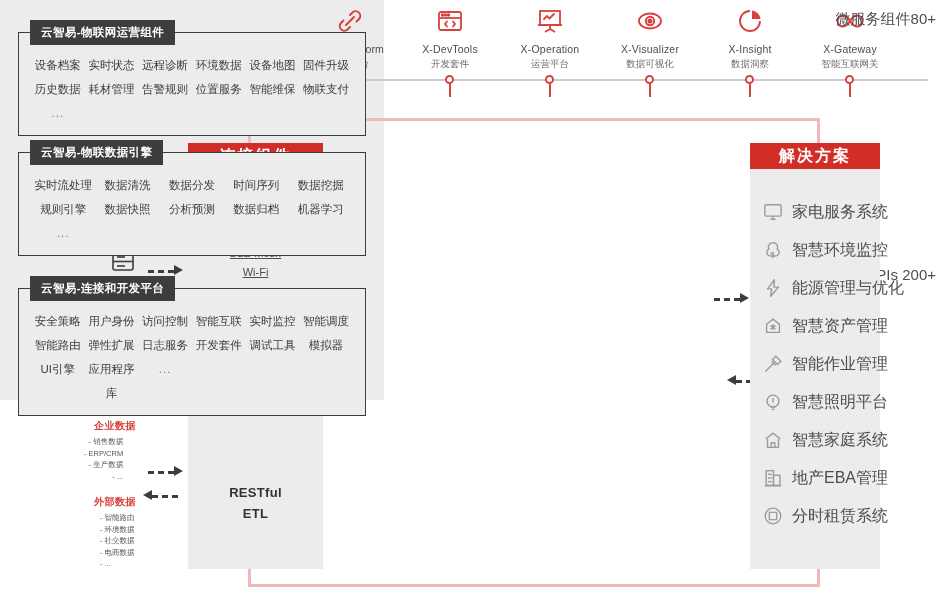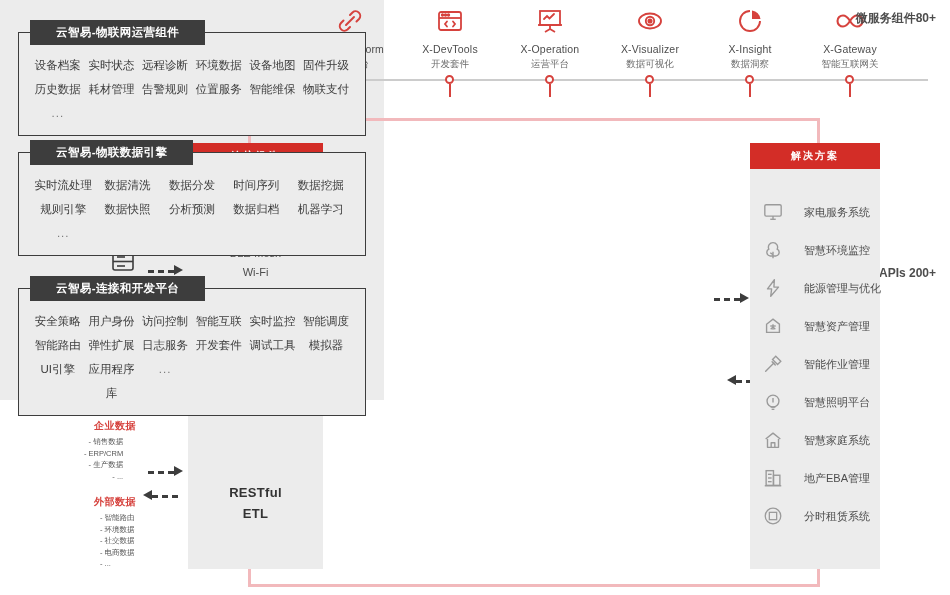--- a/index.html
+++ b/index.html
@@ -29,50 +29,50 @@
   .pin .stem { width:2px;height:13px;background:#d6423d;margin-left:3.5px; }
 
   
   .br-top { position:absolute; left:248px; top:118px; width:572px; height:26px;
     border:3px solid #f2b9bc; border-bottom:none; }
   .br-bot { position:absolute; left:248px; top:563px; width:572px; height:24px;
     border:3px solid #f2b9bc; border-top:none; }
 
   
   .col { position:absolute; }
-  .col-head { height:26px; background:#d32d27; color:#fff; font-size:10px; font-weight:bold;
+  .col-head { height:26px; background:#d32d27; color:#fff; font-size:16px; font-weight:bold;
     display:flex; align-items:center; justify-content:center; letter-spacing:2px;font-family:Liberation Serif, serif; }
   .col-body { background:#ececec; }
 
   
   #connect-col { left:188px; top:143px; width:135px; }
   #connect-col .col-body { height:400px; padding-top:56px; text-align:center; }
-  .conn-line { font-size:11px; color:#4d4d4d; line-height:19px; }
+  .conn-line { font-size:11px; color:#4d4d4d; line-height:19px;text-decoration:underline; }
   .conn-strong { font-size:13px; font-weight:bold; color:#333; line-height:21px; letter-spacing:.3px; }
   .sp1 { height:14px; } .sp2 { height:44px; } .sp3 { height:64px; }
 
   
   #mid-col { left:340px; top:148px; width:384px; height:400px; background:#ececec; }
   .mid-sec { position:absolute; left:18px; width:348px; }
-  .mid-cap { position:absolute; right:14px; font-size:12px; color:#4d4d4d;font-weight:bold; }
+  .mid-cap { position:absolute; right:14px; font-size:15px; color:#4d4d4d; }
   .sec-box { border:1.6px solid #3d3d3d; background:#ececec; padding:20px 12px 10px 12px; }
   .sec-tag { position:absolute; left:12px; top:-12px; background:#3d3d3d; color:#fff;
-    font-size:11.5px; font-weight:bold; padding:5px 26px; letter-spacing:.4px; z-index:2; }
+    font-size:11.5px; font-weight:bold; padding:5px 11px; letter-spacing:.4px; z-index:2; }
   .chip-row { display:flex; flex-wrap:wrap; }
   .chip { font-size:11.5px; color:#3d3d3d; line-height:24px; text-align:center; }
   .r6 .chip { width:16.66%; }
   .r5 .chip { width:20%; }
   .chip.dots { color:#777; letter-spacing:1px; }
 
   
   #sol-col { left:750px; top:143px; width:130px; }
   #sol-col .col-body { height:400px; padding:24px 0 0 10px; }
   .sol-item { display:flex; align-items:center; height:38px; }
   .sol-ic { width:26px; height:22px; display:flex; align-items:center; justify-content:center; color:#9a9a9a; flex:0 0 26px; }
-  .sol-tx { font-size:11px; color:#4d4d4d; margin-left:18px; white-space:nowrap; }
+  .sol-tx { font-size:16px; color:#4d4d4d; margin-left:6px; white-space:nowrap; }
 
   
   .src-title { position:absolute; font-size:10px; font-weight:bold; color:#d6423d; letter-spacing:.5px; }
   .src-list { position:absolute; font-size:7.5px; color:#555; line-height:11.5px; }
   .dev-icons { position:absolute; color:#3d3d3d; }
 
   
   .dash { position:absolute; height:0; border-top:3px dashed #3d3d3d; }
   .tri-r { position:absolute; width:0;height:0; border-left:9px solid #3d3d3d;
     border-top:5.5px solid transparent; border-bottom:5.5px solid transparent; }

